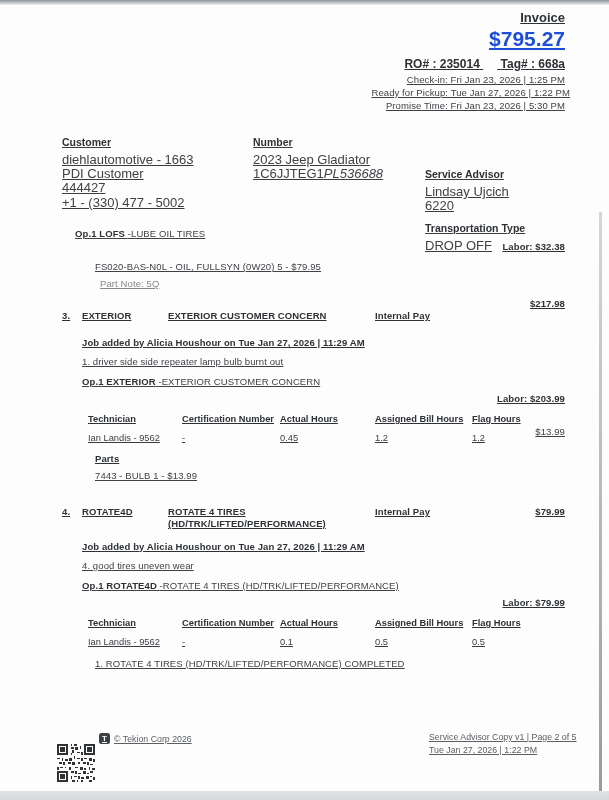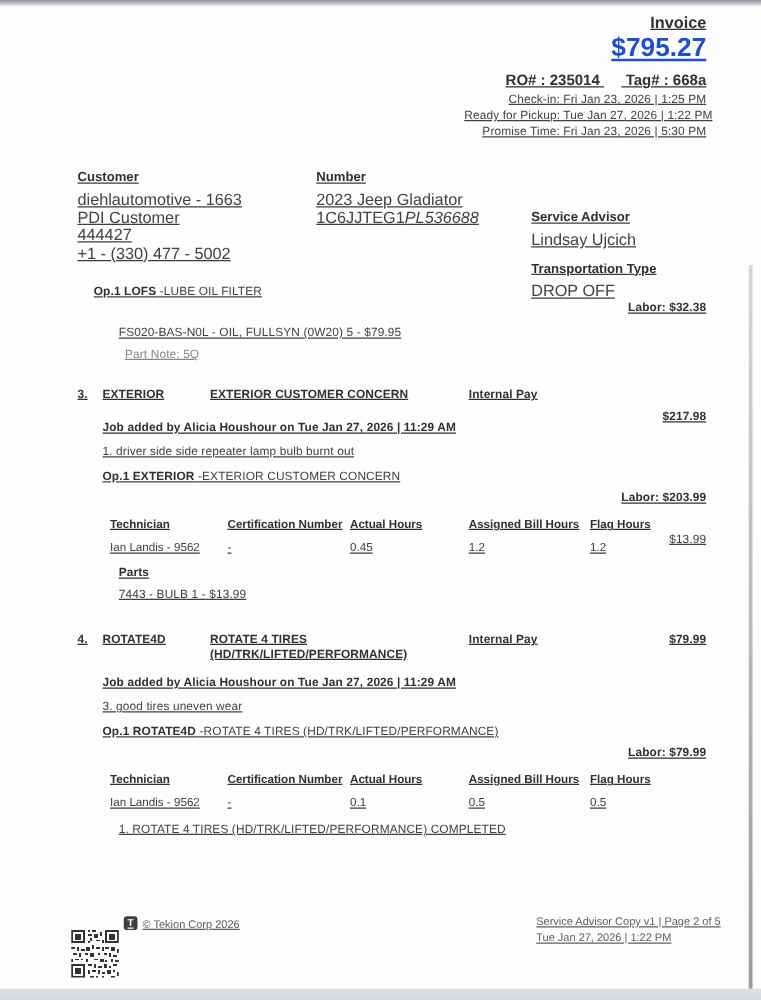--- a/index.html
+++ b/index.html
@@ -69,37 +69,38 @@
 
   <div class="abs" style="left:253px;top:136px;width:160px;">
     <div class="colhead">Number</div>
     <div class="infoline">2023 Jeep Gladiator</div>
     <div class="infoline"><span>1C6JJTEG1</span><span class="vin-it">PL536688</span></div>
   </div>
 
   <div class="abs" style="left:425px;top:136px;width:150px;margin-top:32px;">
     <div class="colhead">Service Advisor</div>
     <div class="infoline">Lindsay Ujcich</div>
+    <div class="infoline">6220</div>
     <div class="colhead" style="margin-top:10px;">Transportation Type</div>
     <div class="infoline">DROP OFF</div>
   </div>
 
   <div class="abs t" style="left:75px;top:228px;">
     <span class="b">Op.1 LOFS</span>
-    <span>-LUBE OIL FILTER</span>
+    <span>-LUBE OIL TIRES</span>
   </div>
   <div class="abs t b ra" style="right:44px;top:241px;">Labor: $32.38</div>
   <div class="abs t" style="left:95px;top:261px;">FS020-BAS-N0L - OIL, FULLSYN (0W20) 5 - $79.95</div>
   <div class="abs t muted" style="left:100px;top:278px;">Part Note: 5Q</div>
 
   <div class="abs t b" style="left:62px;top:310px;">3.</div>
   <div class="abs t b" style="left:82px;top:310px;">EXTERIOR</div>
   <div class="abs t b" style="left:168px;top:310px;max-width:200px;">EXTERIOR CUSTOMER CONCERN</div>
   <div class="abs t b" style="left:375px;top:310px;">Internal Pay</div>
-  <div class="abs t b ra" style="right:44px;top:328px;">$217.98</div>
+  <div class="abs t b ra" style="right:44px;top:298px;">$217.98</div>
 
   <div class="abs t b" style="left:82px;top:337px;">Job added by Alicia Houshour on Tue Jan 27, 2026 | 11:29 AM</div>
   <div class="abs t" style="left:82px;top:356px;">1. driver side side repeater lamp bulb burnt out</div>
   <div class="abs t" style="left:82px;top:376px;">
     <span class="b">Op.1 EXTERIOR</span>
     <span>-EXTERIOR CUSTOMER CONCERN</span>
   </div>
   <div class="abs t b ra" style="right:44px;top:393px;">Labor: $203.99</div>
 
   <div class="abs trow b" style="left:88px;top:414px;">
@@ -121,21 +122,21 @@
   <div class="abs t ra" style="right:44px;top:426px;">$13.99</div>
   <div class="abs t" style="left:95px;top:470px;">7443 - BULB 1 - $13.99</div>
 
   <div class="abs t b" style="left:62px;top:506px;">4.</div>
   <div class="abs t b" style="left:82px;top:506px;">ROTATE4D</div>
   <div class="abs t b" style="left:168px;top:506px;max-width:190px;">ROTATE 4 TIRES (HD/TRK/LIFTED/PERFORMANCE)</div>
   <div class="abs t b" style="left:375px;top:506px;">Internal Pay</div>
   <div class="abs t b ra" style="right:44px;top:506px;">$79.99</div>
 
   <div class="abs t b" style="left:82px;top:541px;">Job added by Alicia Houshour on Tue Jan 27, 2026 | 11:29 AM</div>
-  <div class="abs t" style="left:82px;top:560px;">3. good tires uneven wear</div>
+  <div class="abs t" style="left:82px;top:560px;">4. good tires uneven wear</div>
   <div class="abs t" style="left:82px;top:580px;">
     <span class="b">Op.1 ROTATE4D</span>
     <span>-ROTATE 4 TIRES (HD/TRK/LIFTED/PERFORMANCE)</span>
   </div>
   <div class="abs t b ra" style="right:44px;top:597px;">Labor: $79.99</div>
 
   <div class="abs trow b" style="left:88px;top:618px;">
     <span class="c1">Technician</span>
     <span class="c2">Certification Number</span>
     <span class="c3">Actual Hours</span>

